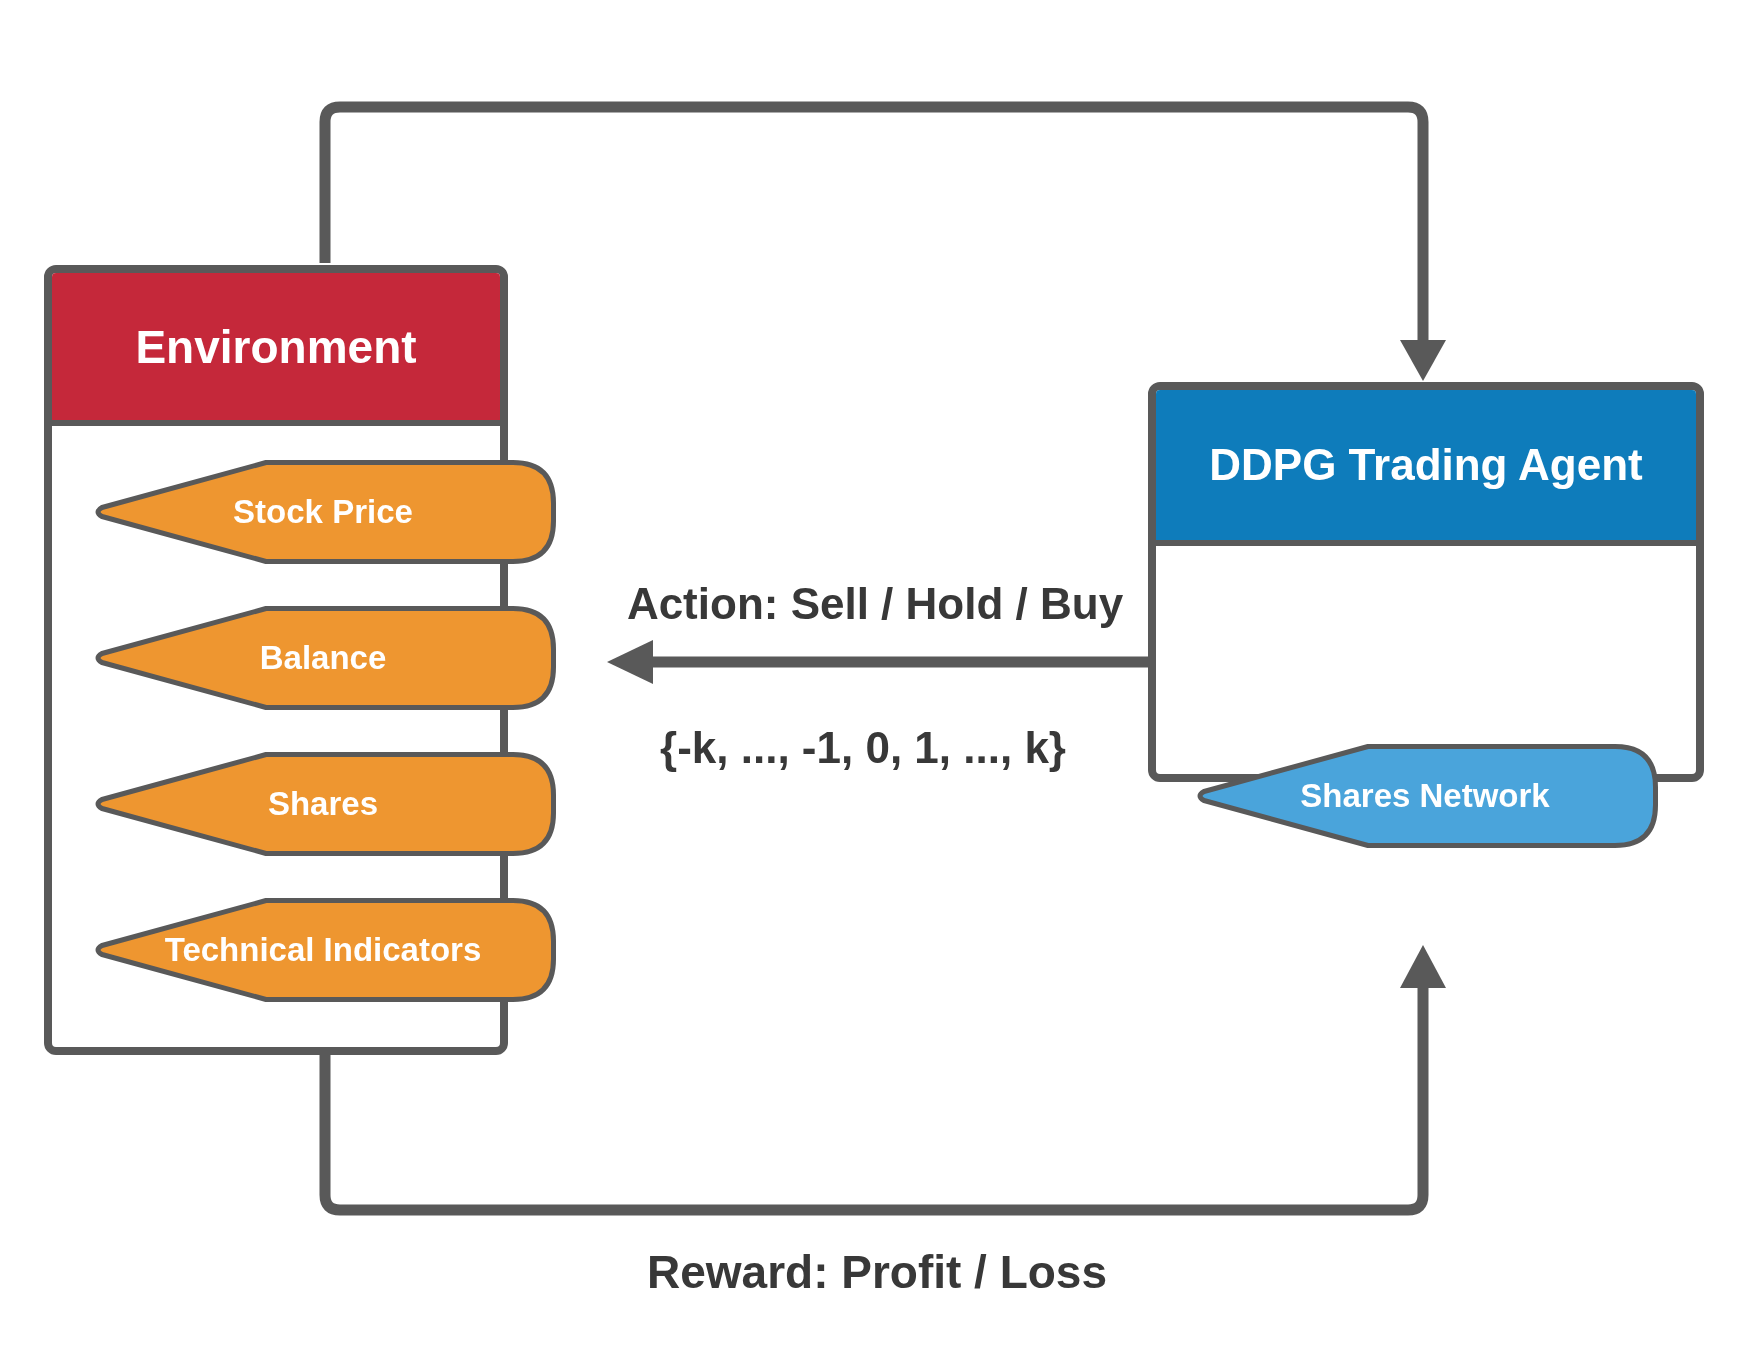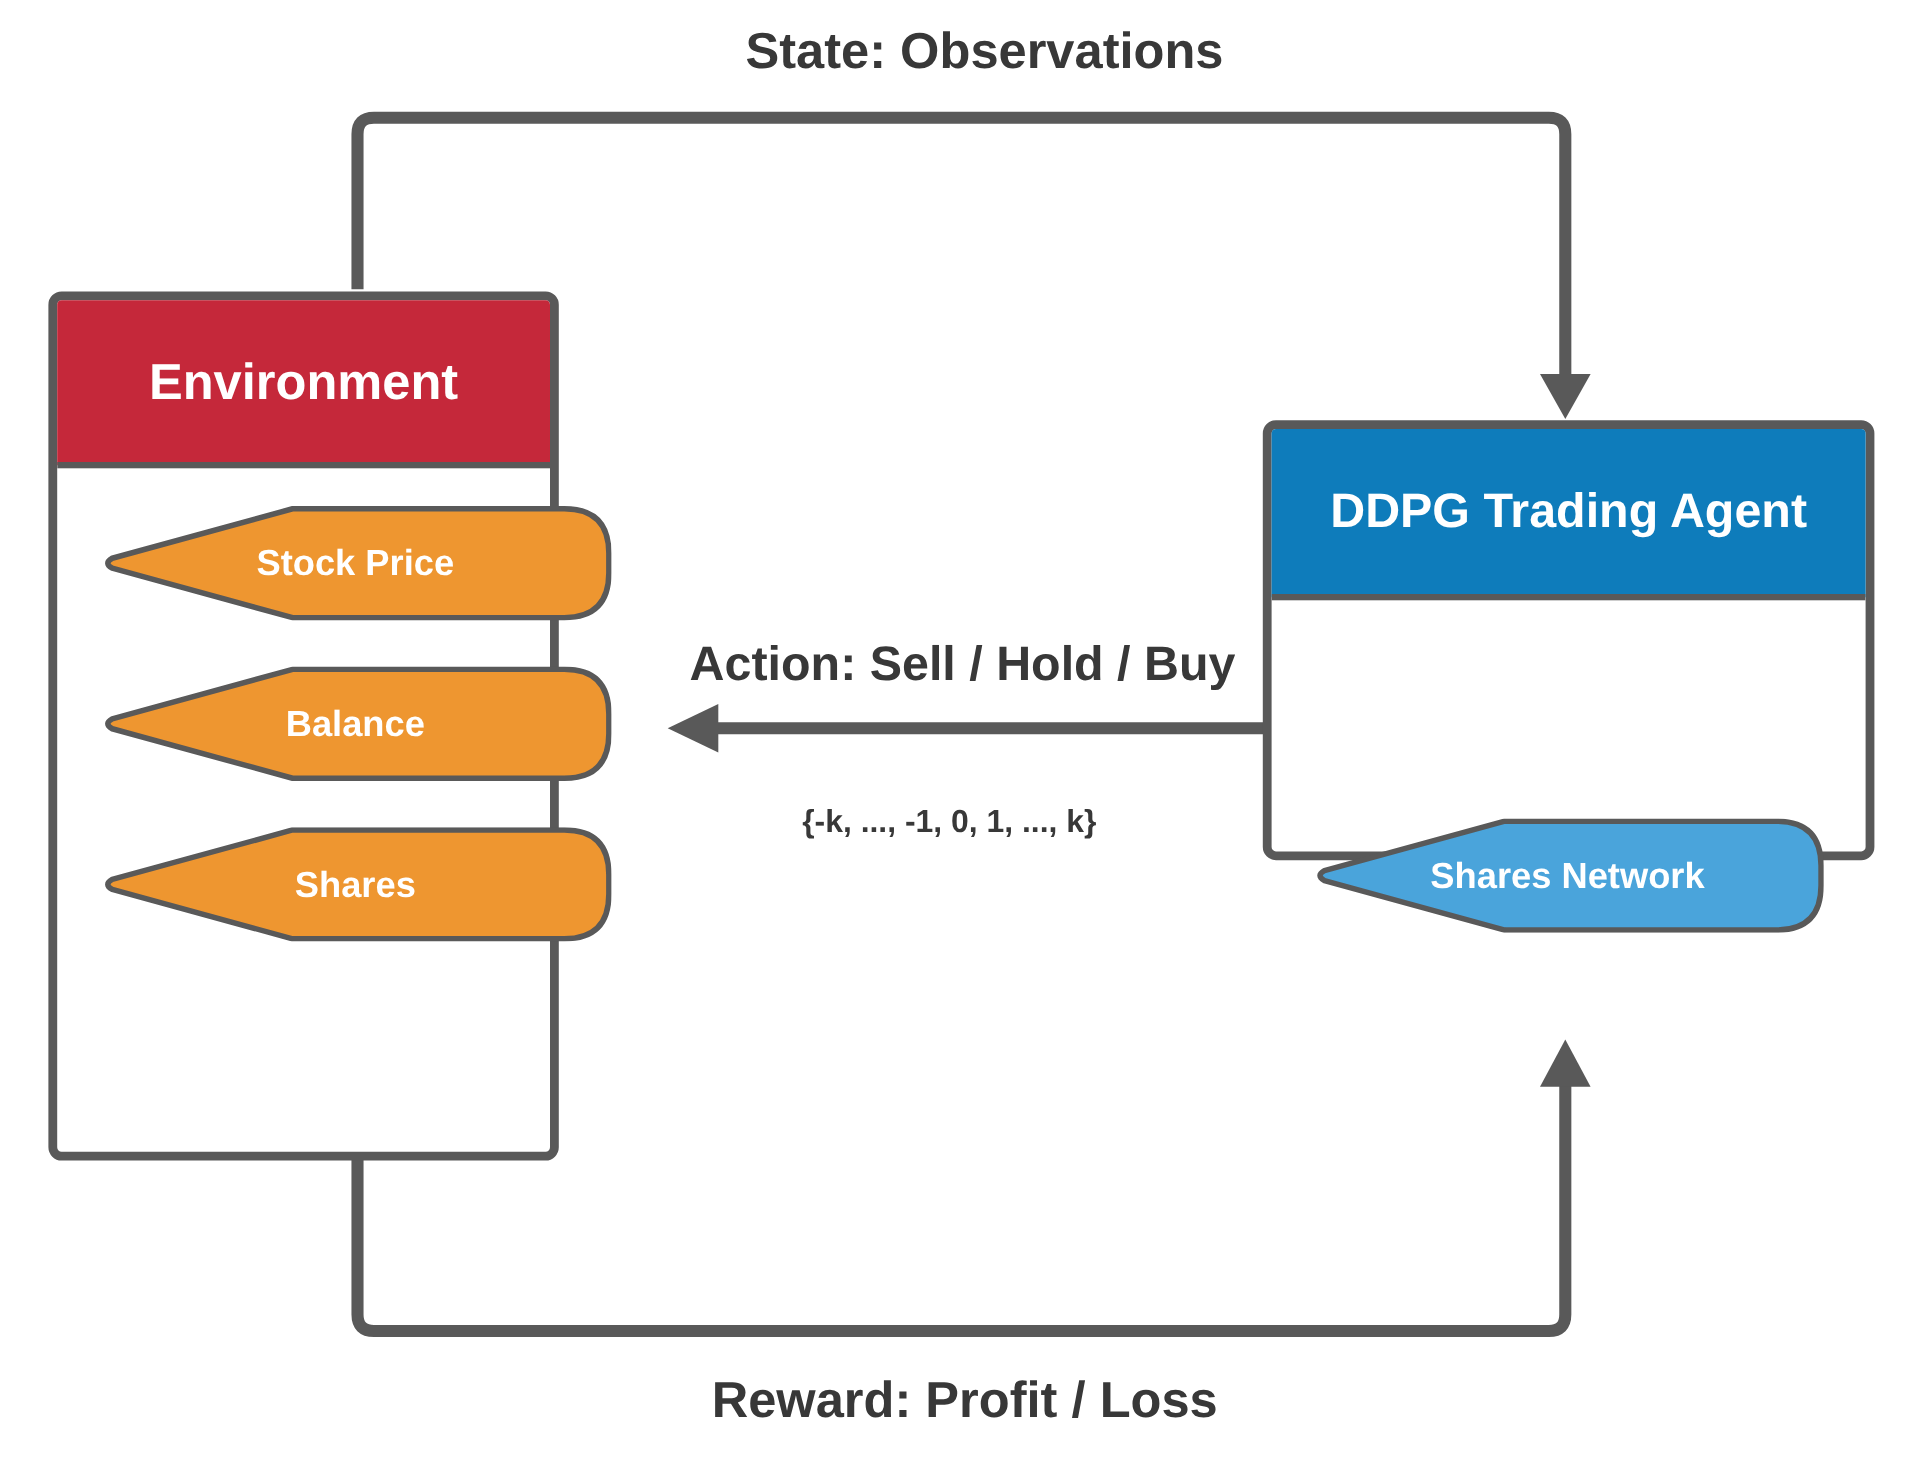--- a/index.html
+++ b/index.html
@@ -32,21 +32,21 @@
   }
   .float-label {
     position: absolute;
     transform: translate(-50%, -50%);
     white-space: nowrap;
     font-weight: 700;
     color: var(--label-dark, #383838);
   }
   .lbl-state  { font-size: 46px; }
   .lbl-action { font-size: 44px; }
-  .lbl-set    { font-size: 29px; }
+  .lbl-set    { font-size: 44px; }
   .lbl-reward { font-size: 46px; }
 
   .node-box {
     position: absolute;
     background: #ffffff;
     border: 8px solid var(--border-gray, #595959);
     border-radius: 12px;
     box-sizing: border-box;
   }
   .node-header {
@@ -115,21 +115,20 @@
     <path class="connector" d="M325,263 L325,122 Q325,107 340,107 L1408,107 Q1423,107 1423,122 L1423,342"></path>
     <polygon class="arrowhead" points="1400,340 1446,340 1423,381"></polygon>
 
     <path class="connector" d="M1150,662 L652,662"></path>
     <polygon class="arrowhead" points="653,640 653,684 607,662"></polygon>
 
     <path class="connector" d="M325,1053 L325,1195 Q325,1210 340,1210 L1408,1210 Q1423,1210 1423,1195 L1423,986"></path>
     <polygon class="arrowhead" points="1400,988 1446,988 1423,945"></polygon>
   </svg>
 
-  <div class="float-label lbl-state" style="left:895px; top:46px;">State: Observations</div>
   <div class="float-label lbl-action" style="left:875px; top:604px;">Action: Sell / Hold / Buy</div>
   <div class="float-label lbl-set" style="left:863px; top:748px;">{-k, ..., -1, 0, 1, ..., k}</div>
   <div class="float-label lbl-reward" style="left:877px; top:1272px;">Reward: Profit / Loss</div>
 
   <div class="node-box env-box">
     <div class="node-header env-header">
       <span>Environment</span>
     </div>
 
     <div class="tag env-tag-2">
@@ -146,20 +145,26 @@
       <span class="tag-label">Stock Price</span>
     </div>
 
     <div class="tag env-tag-3">
       <svg viewBox="0 0 466 104">
         <path class="tag-shape-orange" d="M176,2.5 H423 Q463.5,2.5 463.5,43 V61 Q463.5,101.5 423,101.5 H176 L12,56.5 Q4,52 12,47.5 Z"></path>
       </svg>
       <span class="tag-label">Shares</span>
     </div>
 
+    <div class="tag env-tag-4">
+      <svg viewBox="0 0 466 104">
+        <path class="tag-shape-orange" d="M176,2.5 H423 Q463.5,2.5 463.5,43 V61 Q463.5,101.5 423,101.5 H176 L12,56.5 Q4,52 12,47.5 Z"></path>
+      </svg>
+      <span class="tag-label">Technical Indicators</span>
+    </div>
   </div>
 
   <div class="node-box agent-box">
     <div class="node-header agent-header">
       <span>DDPG Trading Agent</span>
     </div>
 
 
     <div class="tag agent-tag-2">
       <svg viewBox="0 0 466 104">

